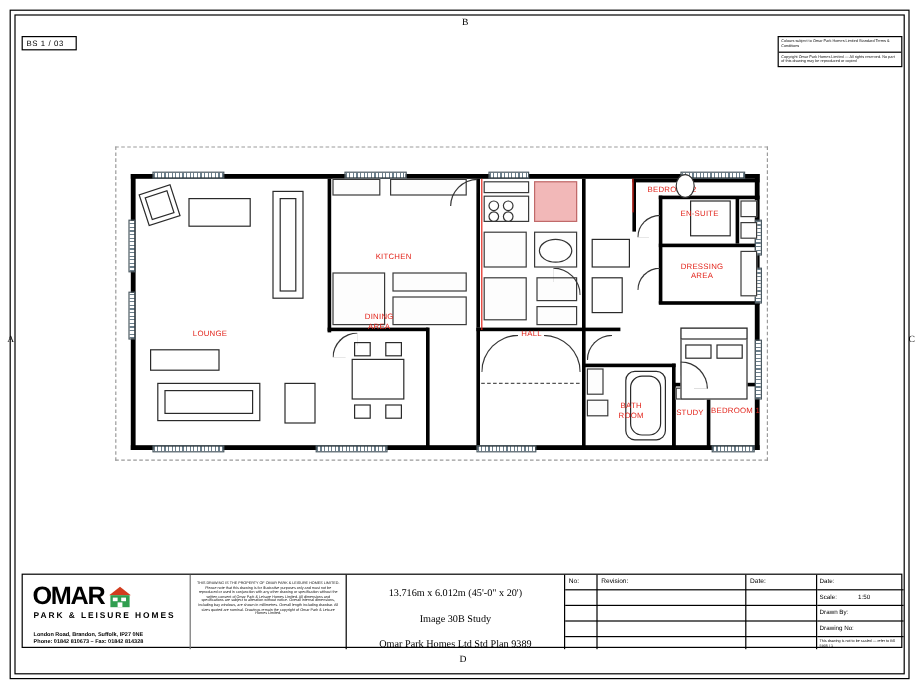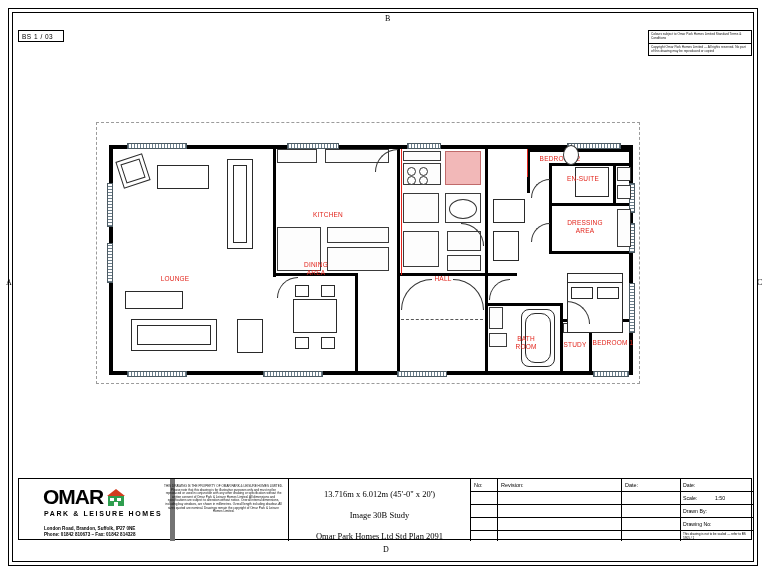--- a/index.html
+++ b/index.html
@@ -36,21 +36,21 @@
   .door{position:absolute;border-left:1px solid #333;border-top:1px solid #333;border-top-left-radius:100%;}
   .doorr{position:absolute;border-right:1px solid #333;border-top:1px solid #333;border-top-right-radius:100%;}
   .oval{position:absolute;border:1px solid #333;border-radius:50%;background:#fff;}
   .circ{position:absolute;border:1px solid #333;border-radius:50%;background:#fff;}
   .redline{position:absolute;background:#e2231a;}
   .dash{position:absolute;border-top:1px dashed #555;}
 
   
   #tb{position:absolute;left:18px;top:478px;width:734px;height:62px;border:1px solid #000;box-sizing:border-box;}
   #tb .cell{position:absolute;box-sizing:border-box;}
-  #logo-cell{left:16px;top:0;width:140px;height:62px;border-right:5px solid #737373;}
+  #logo-cell{left:0;top:0;width:140px;height:62px;border-right:1px solid #737373;}
   .omar{display:flex;align-items:center;gap:4px;padding:6px 0 0 8px;}
   .omar .word{font-family:"Liberation Sans",sans-serif;font-weight:bold;font-size:21px;letter-spacing:-1px;color:#000;}
   .omar .house{width:18px;height:17px;position:relative;}
   .omar .house .roof{position:absolute;left:0;top:0;width:0;height:0;border-left:9px solid transparent;border-right:9px solid transparent;border-bottom:7px solid #d23c1f;}
   .omar .house .body{position:absolute;left:1px;top:7px;width:16px;height:10px;background:#2f9e4f;}
   .omar .house .w1{position:absolute;left:3px;top:9px;width:4px;height:3px;background:#fff;}
   .omar .house .w2{position:absolute;left:10px;top:9px;width:4px;height:3px;background:#fff;}
   .omar .house .dr{position:absolute;left:7px;top:13px;width:4px;height:4px;background:#fff;}
   .omar-sub{font-size:7px;letter-spacing:1.6px;font-weight:bold;padding:1px 0 0 9px;color:#000;}
   .omar-addr{font-size:4.6px;line-height:6px;padding:9px 0 0 9px;font-weight:bold;color:#000;}
@@ -244,21 +244,21 @@
 Phone: 01842 810673 – Fax: 01842 814328</div>
     </div>
 
     <div class="cell" id="legal-cell">
       <div class="lg">THIS DRAWING IS THE PROPERTY OF OMAR PARK &amp; LEISURE HOMES LIMITED. Please note that this drawing is for illustrative purposes only and must not be reproduced or used in conjunction with any other drawing or specification without the written consent of Omar Park &amp; Leisure Homes Limited. All dimensions and specifications are subject to alteration without notice. Overall internal dimensions, including bay windows, are shown in millimetres. Overall length including drawbar. All sizes quoted are nominal. Drawings remain the copyright of Omar Park &amp; Leisure Homes Limited.</div>
     </div>
 
     <div class="cell" id="dims-cell">
       <div class="d1">13.716m x 6.012m (45'-0" x 20')</div>
       <div class="d2">Image 30B Study</div>
-      <div class="d3">Omar Park Homes Ltd Std Plan 2091</div>
+      <div class="d3">Omar Park Homes Ltd Std Plan 9389</div>
     </div>
 
     <div class="cell" id="rev-cell">
       <div class="vl" style="left:26px;"></div>
       <div class="vl" style="left:150px;"></div>
       <div class="hdr">
         <span style="left:3px;">No:</span>
         <span style="left:30px;">Revision:</span>
         <span style="left:154px;">Date:</span>
       </div>

